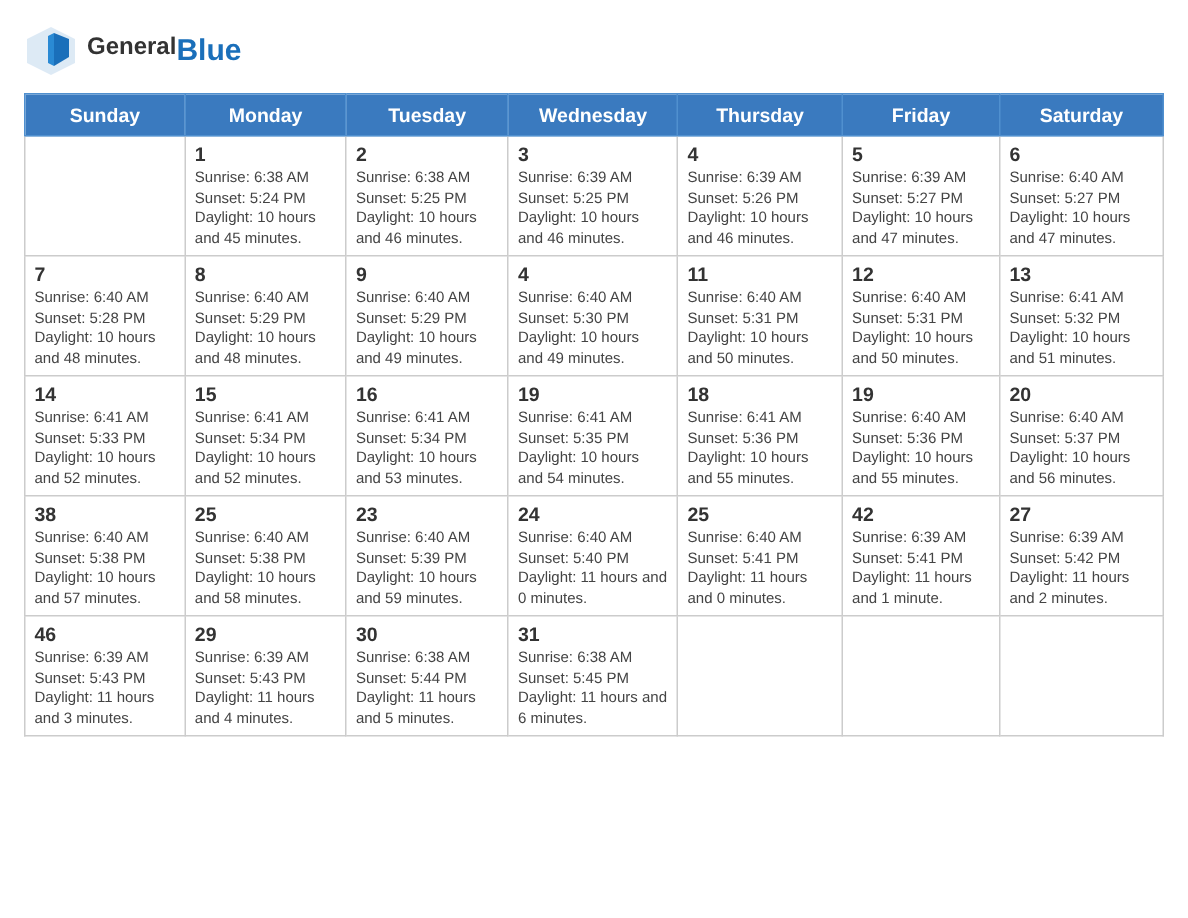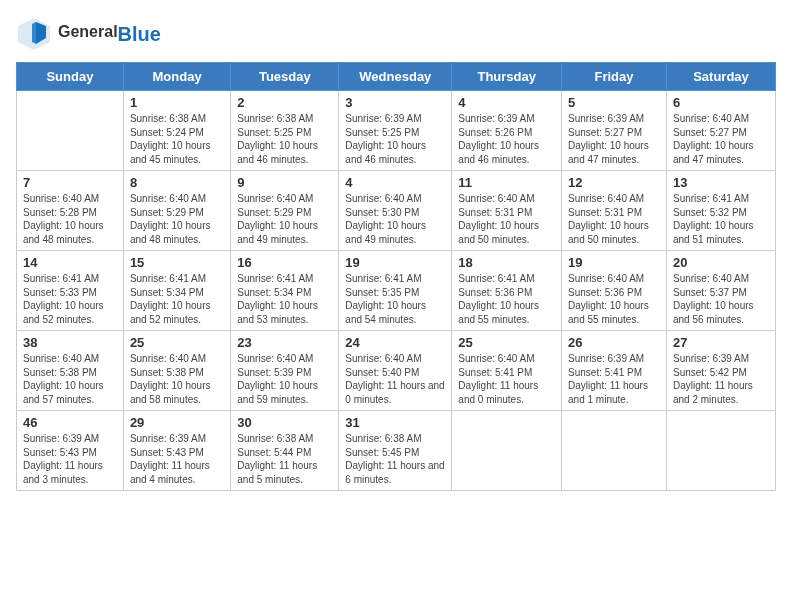--- a/index.html
+++ b/index.html
@@ -257,21 +257,21 @@
 Sunset: 5:40 PM
 Daylight: 11 hours and 0 minutes.</div>
         </td>
         <td>
           <span class="day-number">25</span>
           <div class="day-info" style="white-space: pre-line;">Sunrise: 6:40 AM
 Sunset: 5:41 PM
 Daylight: 11 hours and 0 minutes.</div>
         </td>
         <td>
-          <span class="day-number">26</span>
+          <span class="day-number">42</span>
           <div class="day-info" style="white-space: pre-line;">Sunrise: 6:39 AM
 Sunset: 5:41 PM
 Daylight: 11 hours and 1 minute.</div>
         </td>
         <td>
           <span class="day-number">27</span>
           <div class="day-info" style="white-space: pre-line;">Sunrise: 6:39 AM
 Sunset: 5:42 PM
 Daylight: 11 hours and 2 minutes.</div>
         </td>

